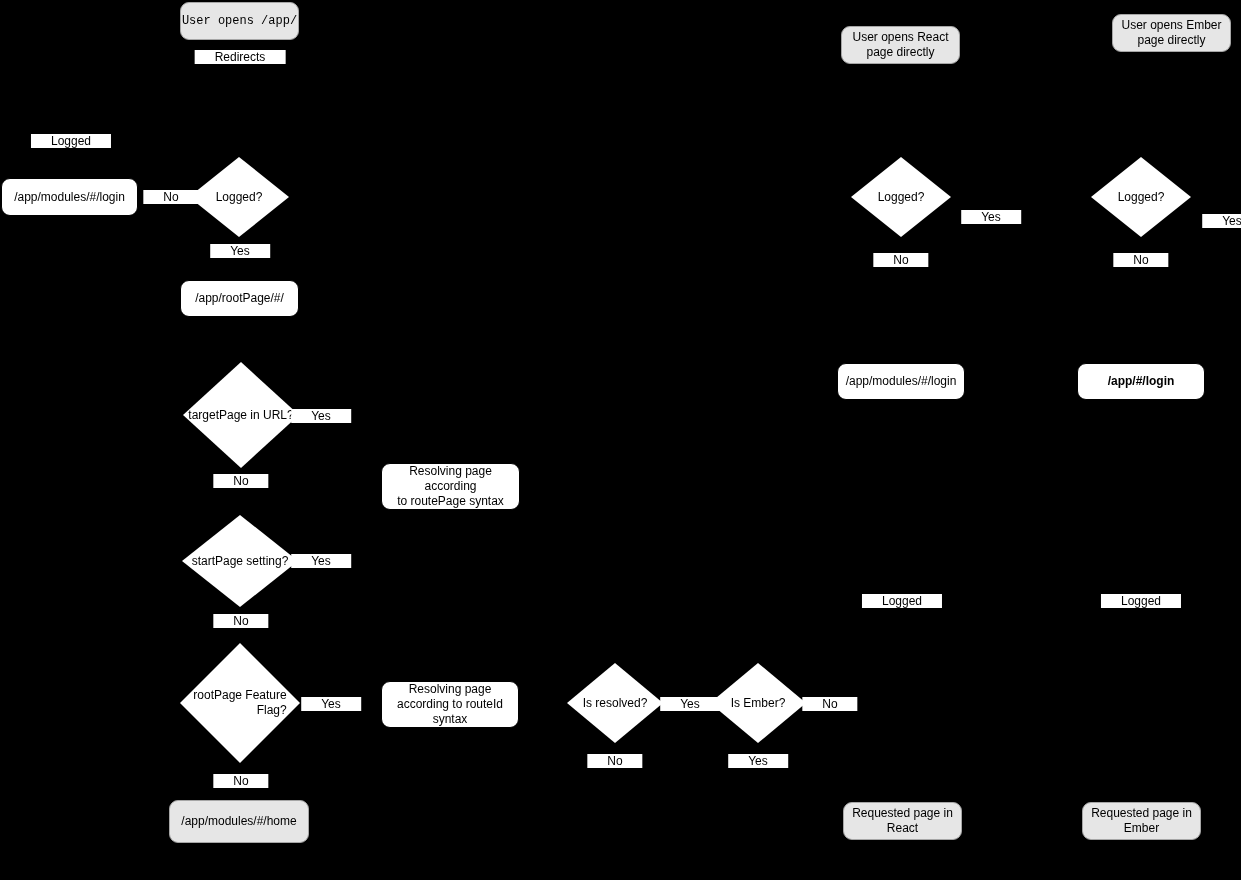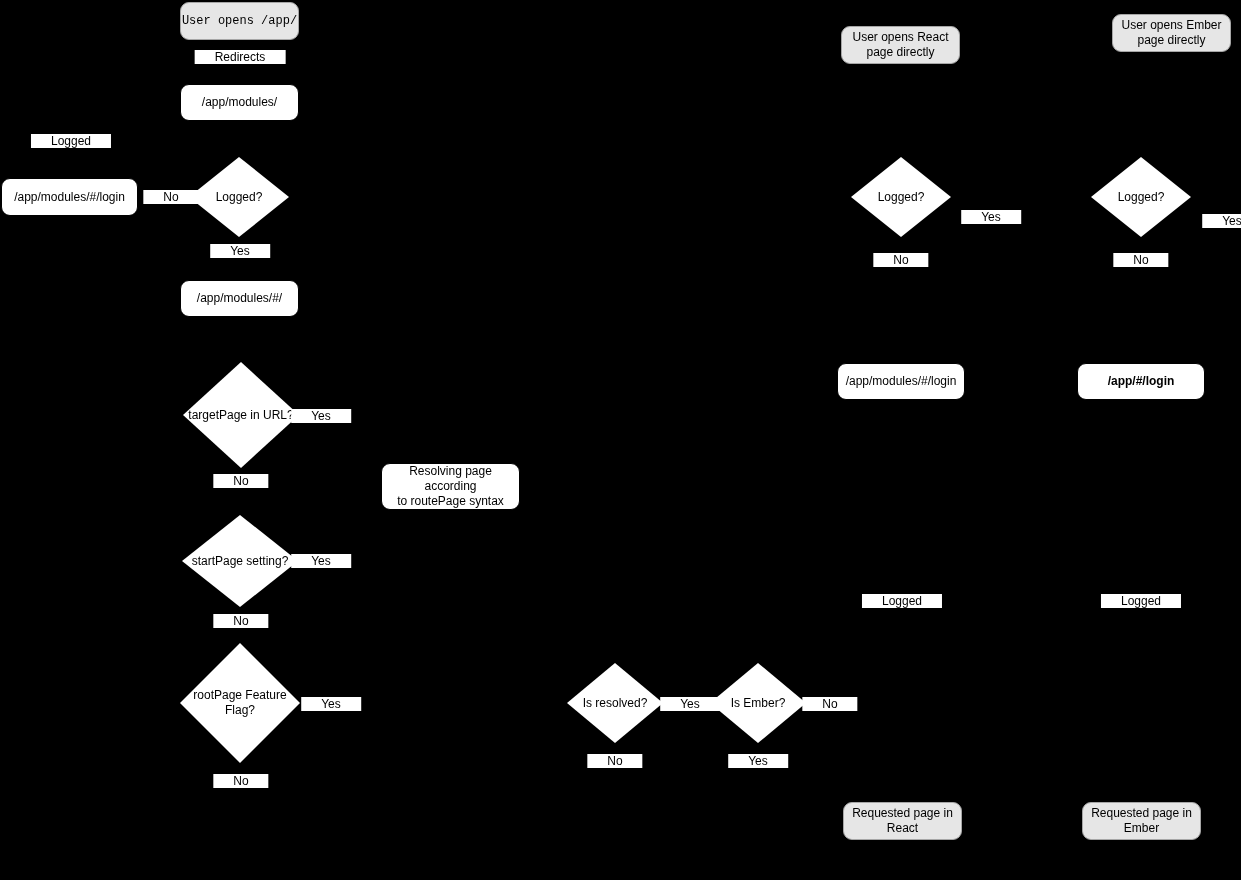--- a/index.html
+++ b/index.html
@@ -48,57 +48,60 @@
 </style>
 </head>
 <body>
 
 <div class="canvas">
 
   <div class="node rect gray" style="left:180px; top:2px; width:119px; height:38px;font-family:Liberation Mono, monospace;">User opens /app/</div>
 
   <div class="edge-label" style="left:240px; top:57px;">Redirects</div>
 
-  <div class="node rect" style="left:180px; top:84px; width:119px; height:37px;">/app/modules/</div>
 
   <div class="edge-label" style="left:71px; top:141px;">Logged</div>
 
   <div class="node rect" style="left:1px; top:178px; width:137px; height:38px;">/app/modules/#/login</div>
 
   <div class="edge-label" style="left:171px; top:197px;">No</div>
 
   <div class="node diamond" style="left:189px; top:157px; width:100px; height:80px;">Logged?</div>
 
   <div class="edge-label" style="left:240px; top:251px;">Yes</div>
 
-  <div class="node rect" style="left:180px; top:280px; width:119px; height:37px;">/app/modules/#/</div>
+  <div class="node rect" style="left:180px; top:280px; width:119px; height:37px;">/app/rootPage/#/</div>
 
   <div class="node diamond" style="left:183px; top:362px; width:116px; height:106px;">targetPage in URL?</div>
 
   <div class="edge-label" style="left:321px; top:416px;">Yes</div>
 
   <div class="edge-label" style="left:241px; top:481px;">No</div>
 
   <div class="node rect" style="left:381px; top:463px; width:139px; height:47px;">Resolving page according
 to routePage syntax</div>
 
   <div class="node diamond" style="left:182px; top:515px; width:116px; height:92px;">startPage setting?</div>
 
   <div class="edge-label" style="left:321px; top:561px;">Yes</div>
 
   <div class="edge-label" style="left:241px; top:621px;">No</div>
 
-  <div class="node diamond" style="left:180px; top:643px; width:120px; height:120px;">rootPage Feature
+  <div class="node diamond" style="left:180px; top:643px; width:120px; height:120px;text-align:right;">rootPage Feature
 Flag?</div>
 
   <div class="edge-label" style="left:331px; top:704px;">Yes</div>
 
   <div class="edge-label" style="left:241px; top:781px;">No</div>
 
+  <div class="node rect gray" style="left:169px; top:800px; width:140px; height:43px;">/app/modules/#/home</div>
 
+  <div class="node rect" style="left:381px; top:681px; width:138px; height:47px;">Resolving page
+according to routeId
+syntax</div>
 
   <div class="node diamond" style="left:567px; top:663px; width:96px; height:80px;">Is resolved?</div>
 
   <div class="edge-label" style="left:690px; top:704px;">Yes</div>
 
   <div class="edge-label" style="left:615px; top:761px;">No</div>
 
   <div class="node diamond" style="left:710px; top:663px; width:96px; height:80px;">Is Ember?</div>
 
   <div class="edge-label" style="left:830px; top:704px;">No</div>

